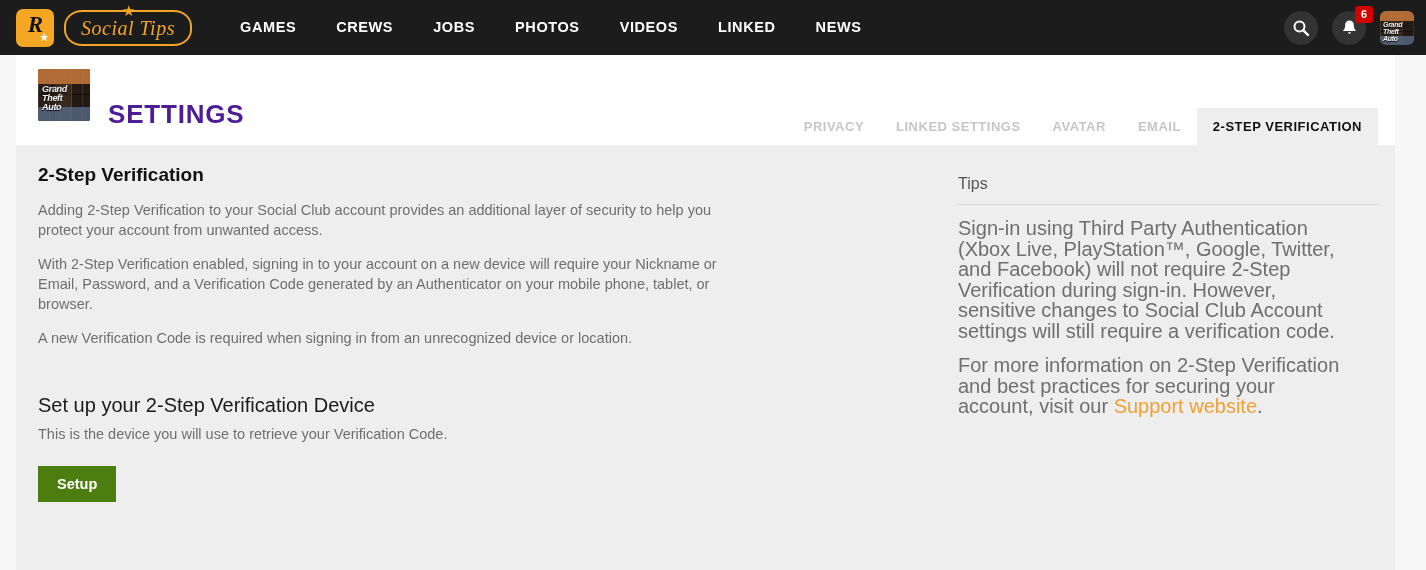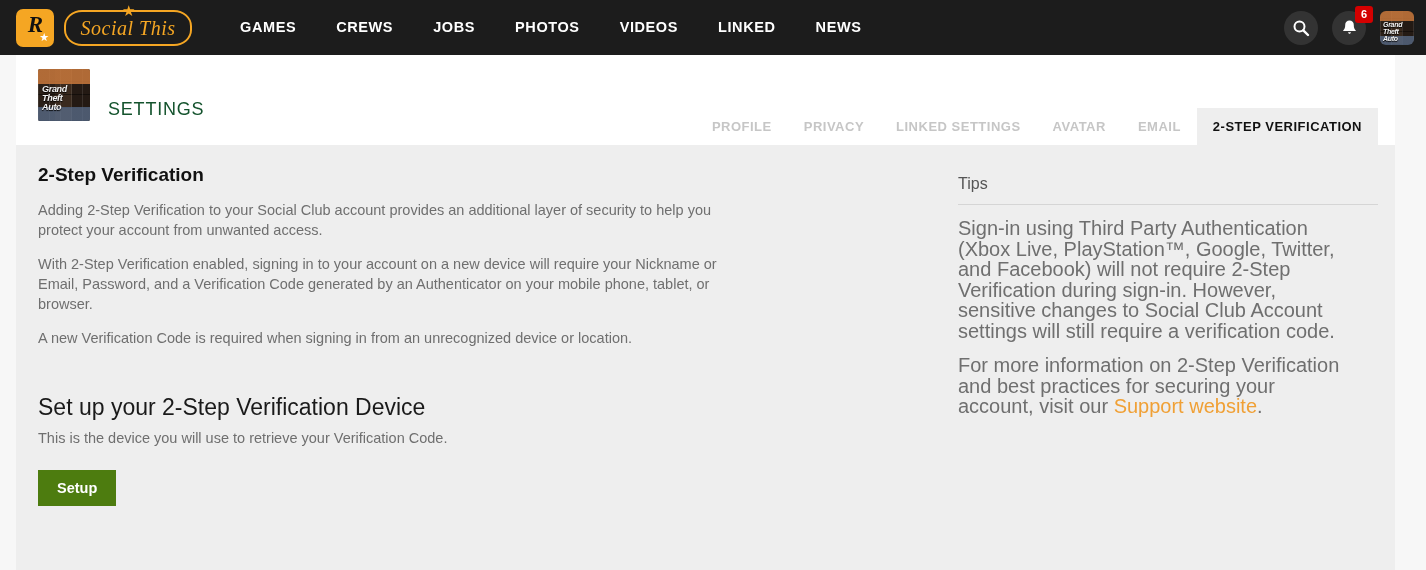--- a/index.html
+++ b/index.html
@@ -201,23 +201,23 @@
     top: 14px;
     width: 52px;
     height: 52px;
     border-radius: 2px;
   }
 
   .settings-title {
     position: absolute;
     left: 92px;
     top: 44px;
-    font-size: 18px;
-    font-weight: normal;
-    color: #14532d;
+    font-size: 26px;
+    font-weight: bold;
+    color: #4c1d95;
     letter-spacing: 0.8px;
   }
 
   
   .tabs {
     position: absolute;
     right: 0;
     bottom: 0;
     display: flex;
     align-items: stretch;
@@ -268,21 +268,21 @@
     font-size: 14.5px;
     line-height: 20px;
     color: #6f6f6f;
     margin-bottom: 14px;
     max-width: 690px;
   }
 
   .setup-block { margin-top: 46px; }
 
   h3.setup-title {
-    font-size: 23px;
+    font-size: 20px;
     color: #1a1a1a;
     font-weight: normal;
     margin-bottom: 9px;
   }
 
   .setup-sub {
     font-size: 14.5px;
     color: #6f6f6f;
     margin-bottom: 24px;
   }
@@ -338,21 +338,21 @@
 
 <div class="topbar">
 
   <div class="brand-area">
     <div class="rockstar-logo">
       <div class="r-glyph">R</div>
       <div class="star-glyph">★</div>
     </div>
     <div class="socialclub-logo">
       <span class="sc-star">★</span>
-      <span class="sc-text">Social This</span>
+      <span class="sc-text">Social Tips</span>
     </div>
   </div>
 
   <nav class="mainnav">
     <a href="#">GAMES</a>
     <a href="#">CREWS</a>
     <a href="#">JOBS</a>
     <a href="#">PHOTOS</a>
     <a href="#">VIDEOS</a>
     <a href="#">LINKED</a>
@@ -387,21 +387,20 @@
 
   <div class="settings-header">
 
     <div class="gta-art settings-avatar">
       <div class="gta-label" style="font-size:9px;line-height:9px;top:30%;left:4px;">Grand<br>Theft<br>Auto</div>
     </div>
 
     <div class="settings-title">SETTINGS</div>
 
     <div class="tabs">
-      <a class="tab" href="#">PROFILE</a>
       <a class="tab" href="#">PRIVACY</a>
       <a class="tab" href="#">LINKED SETTINGS</a>
       <a class="tab" href="#">AVATAR</a>
       <a class="tab" href="#">EMAIL</a>
       <a class="tab active" href="#">2-STEP VERIFICATION</a>
     </div>
   </div>
 
   <div class="content">
 

